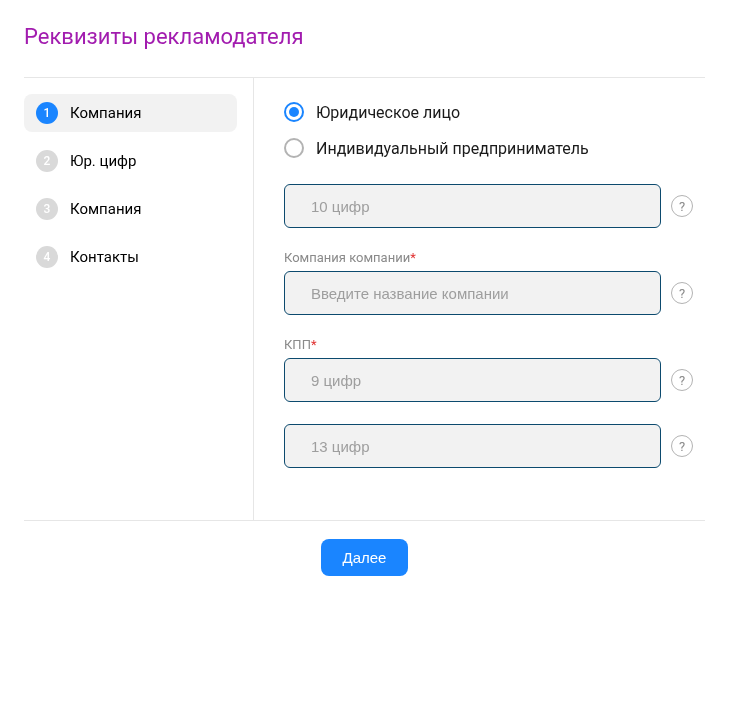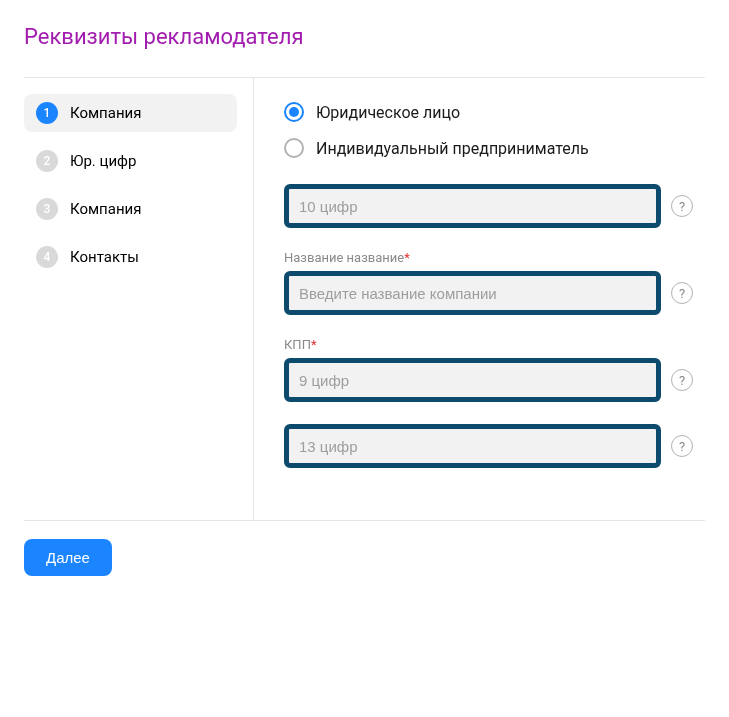--- a/index.html
+++ b/index.html
@@ -121,24 +121,24 @@
       color: #e03030;
     }
     .field-row {
       display: flex;
       align-items: center;
       gap: 10px;
     }
     .text-input {
       flex: 1;
       height: 44px;
-      border: 5px solid #0c4a6e;
+      border: 1px solid #0c4a6e;
       border-radius: 6px;
       background: #f2f2f2;
-      padding: 0 10px;
+      padding: 0 26px;
       font-size: 15px;
       color: #737373;
       outline: none;
     }
     .text-input::placeholder {
       color: #9e9e9e;
     }
     .help-icon {
       width: 22px;
       height: 22px;
@@ -147,21 +147,21 @@
       display: flex;
       align-items: center;
       justify-content: center;
       font-size: 13px;
       color: #8a8a8a;
       cursor: pointer;
       flex-shrink: 0;
     }
     .footer {
       display: flex;
-      justify-content: flex-start;
+      justify-content: center;
       padding: 18px 24px 24px 24px;
     }
     .btn-primary {
       background: #1a85ff;
       color: #fff;
       border: none;
       border-radius: 8px;
       padding: 10px 22px;
       font-size: 15px;
       font-weight: 500;
@@ -209,21 +209,21 @@
       </div>
 
       <div class="field">
         <div class="field-row">
           <input class="text-input" type="text" placeholder="10 цифр" style="">
           <div class="help-icon">?</div>
         </div>
       </div>
 
       <div class="field">
-        <label class="field-label"><span>Название название</span><span class="req">*</span></label>
+        <label class="field-label"><span>Компания компании</span><span class="req">*</span></label>
         <div class="field-row">
           <input class="text-input" type="text" placeholder="Введите название компании" style="">
           <div class="help-icon">?</div>
         </div>
       </div>
 
       <div class="field">
         <label class="field-label"><span>КПП</span><span class="req">*</span></label>
         <div class="field-row">
           <input class="text-input" type="text" placeholder="9 цифр" style="">

